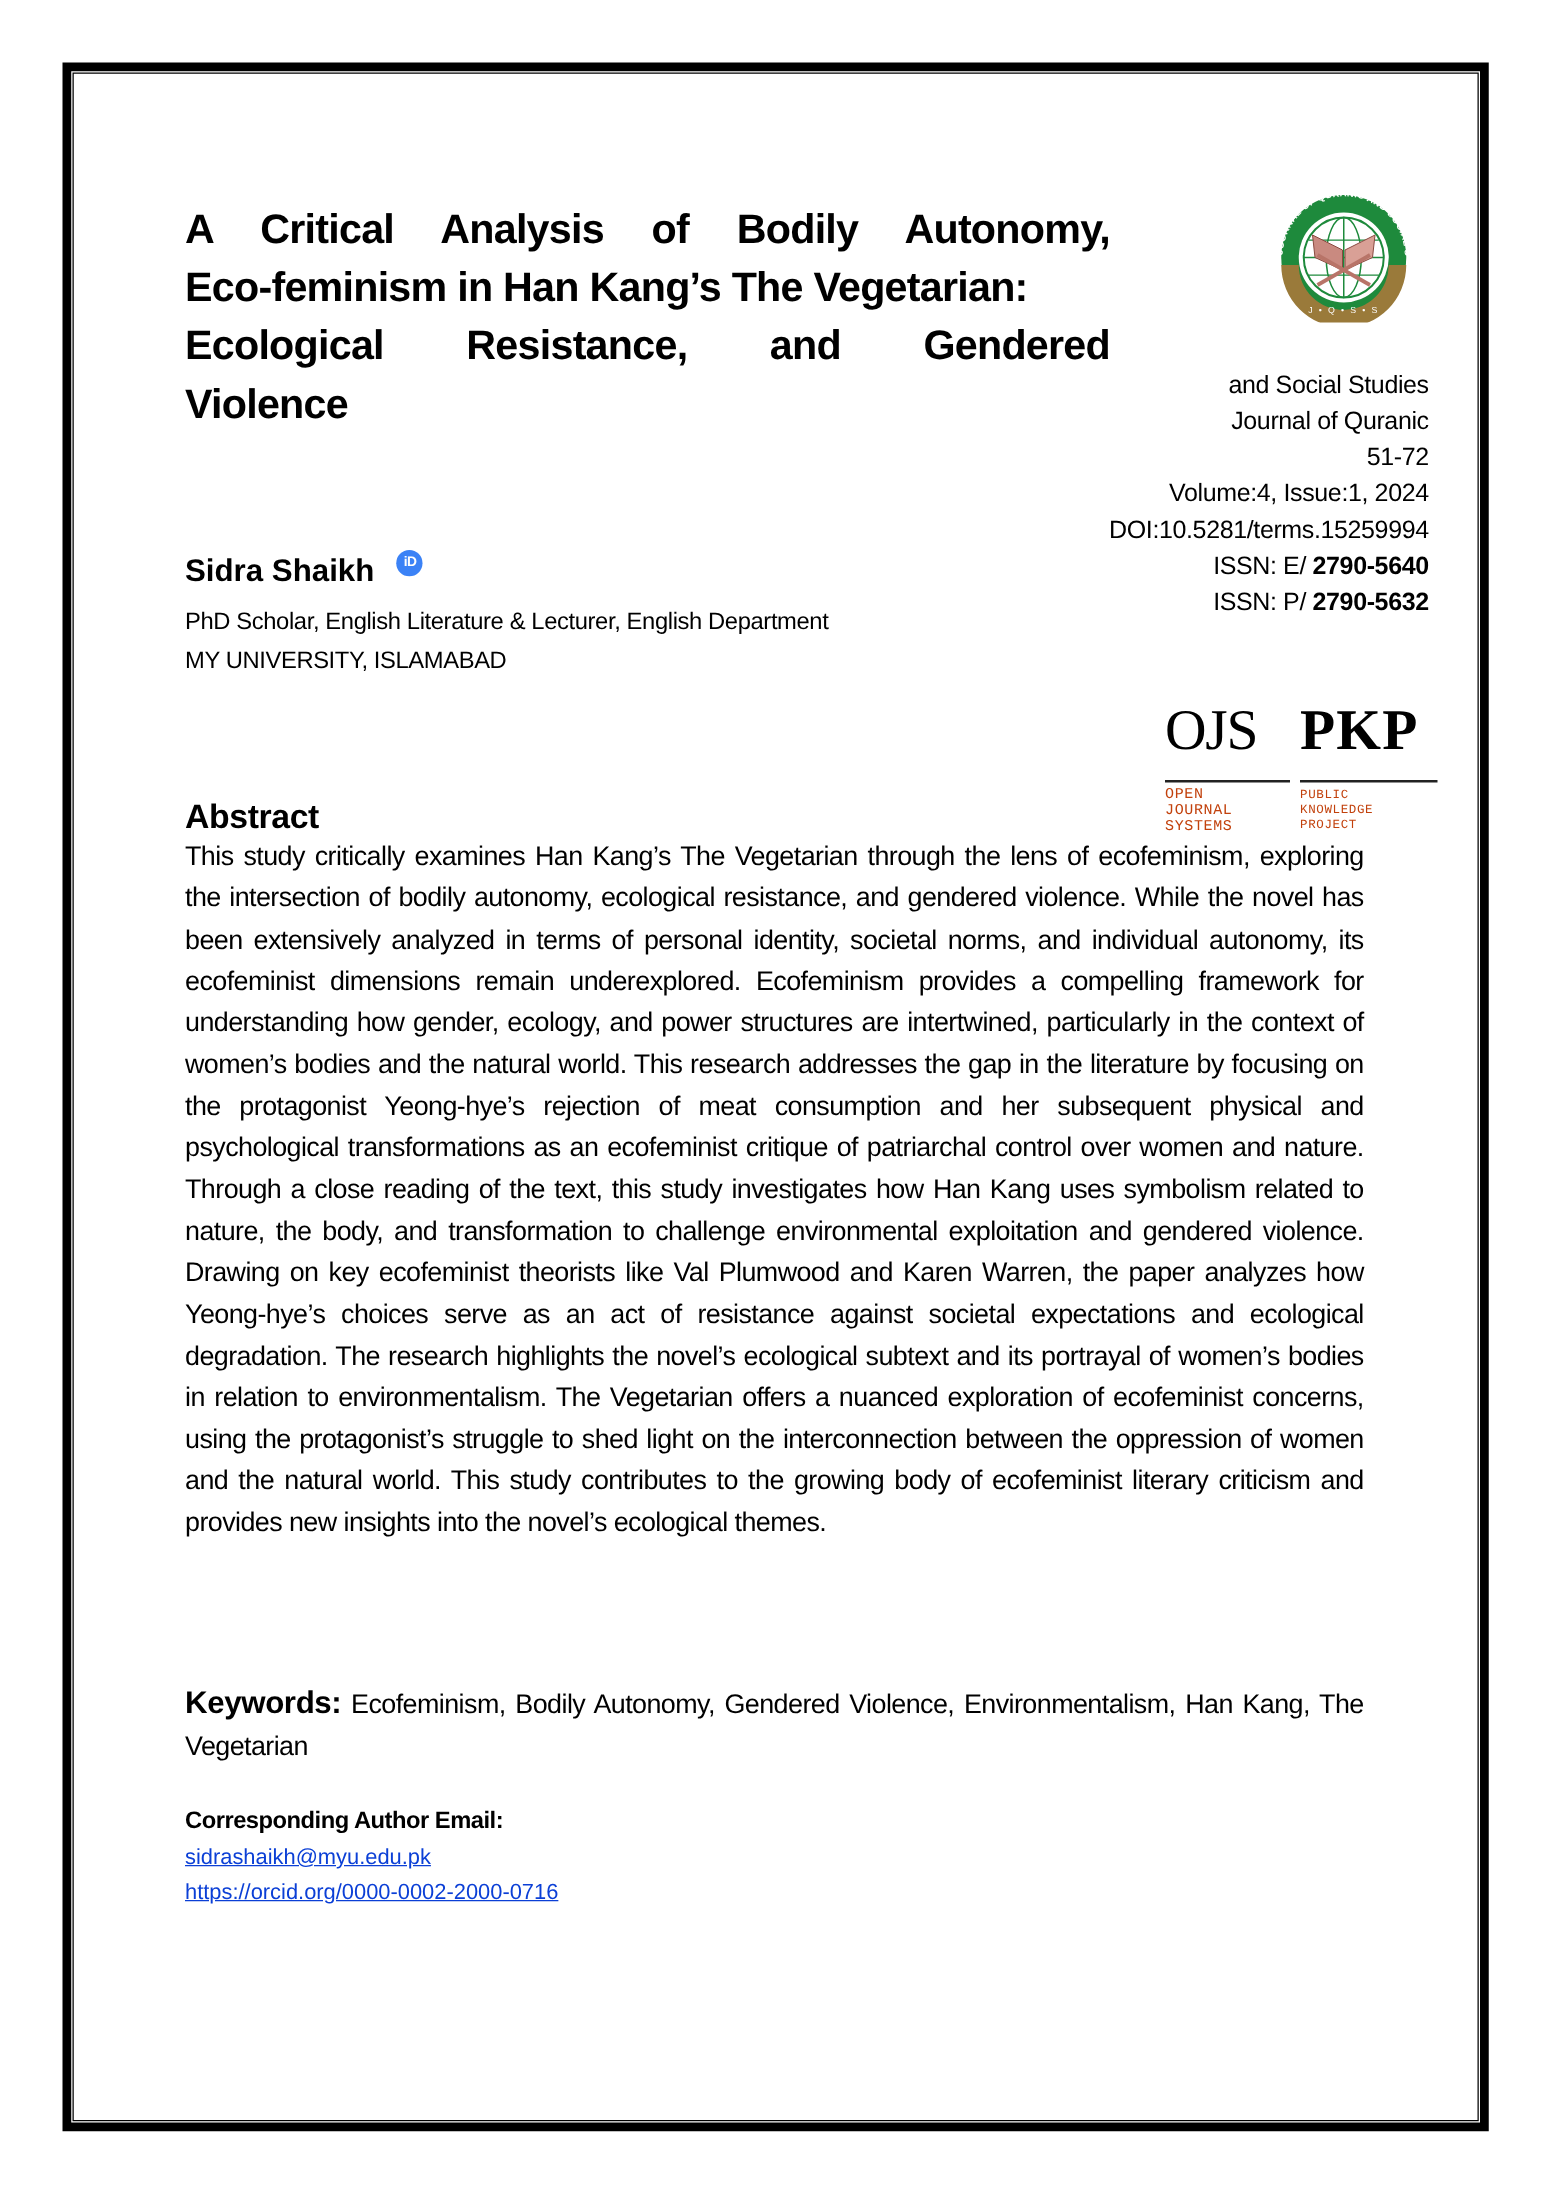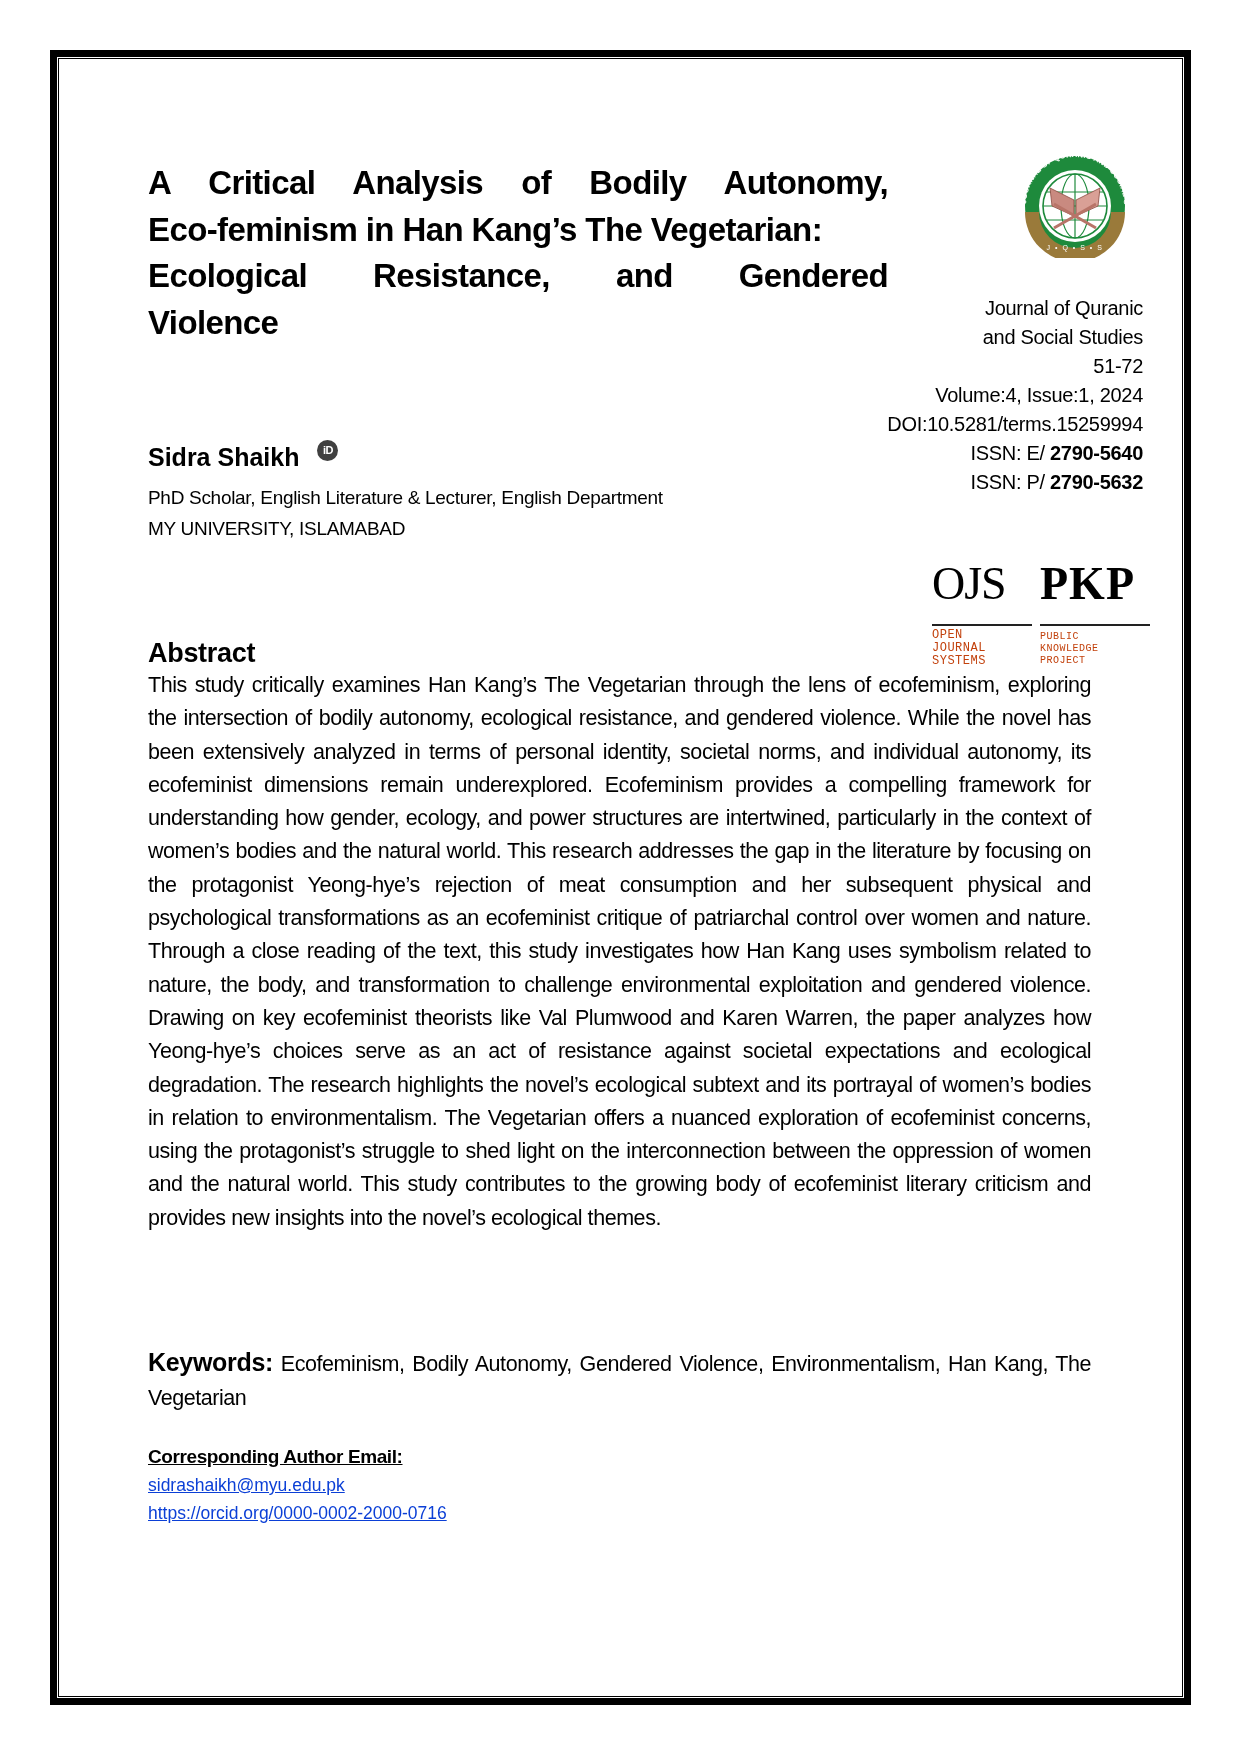--- a/index.html
+++ b/index.html
@@ -29,36 +29,36 @@
   .badge-big { font-family:"Liberation Serif", serif; font-size:46px; line-height:44px;
                letter-spacing:-1px; border-bottom:2px solid #222; padding-bottom:18px; }
   .badge-pkp .badge-big { font-weight:bold; letter-spacing:1px; }
   .badge-small { font-family:Liberation Mono, monospace; font-size:12px; line-height:13px;
                  letter-spacing:0.5px; margin-top:3px; text-transform:uppercase; color:#c2410c; }
   .badge-pkp .badge-small { font-size:10px; line-height:12px; margin-top:5px; }
 
   .author { position:absolute; left:148px; top:440px; font-weight:bold; font-size:25px;
             line-height:34px; display:flex; align-items:flex-start; }
   .orcid-icon { display:inline-block; width:21px; height:21px; border-radius:50%;
-                background:#404040; color:#fff; font-size:11px; font-weight:bold;
+                background:#3b82f6; color:#fff; font-size:11px; font-weight:bold;
                 text-align:center; line-height:21px; margin-left:18px; letter-spacing:-0.5px; }
   .affil { position:absolute; left:148px; top:482px; font-size:19px; line-height:31px;
            letter-spacing:-0.3px; }
 
   .abstract-head { position:absolute; left:148px; top:636px; font-weight:bold; font-size:27px;
                    line-height:34px; letter-spacing:-0.3px; }
   .abstract-body { position:absolute; left:148px; top:669px; width:943px; font-size:21.5px;
                    line-height:33.3px; text-align:justify; letter-spacing:-0.45px; }
 
   .keywords { position:absolute; left:148px; top:1345px; width:943px; font-size:21.5px;
               line-height:34px; text-align:justify; letter-spacing:-0.45px; }
   .keywords .kw-label { font-weight:bold; font-size:25px; letter-spacing:-0.3px; }
 
   .corr { position:absolute; left:148px; top:1443px; }
-  .corr-head { font-weight:bold; font-size:19px; line-height:28px; letter-spacing:-0.4px;text-decoration:underline; }
+  .corr-head { font-weight:bold; font-size:19px; line-height:28px; letter-spacing:-0.4px; }
   .corr a { display:block; color:#1a0dab; color:#0b3fd6; text-decoration:underline;
             font-size:17.5px; line-height:28px; }
 </style>
 </head>
 <body>
 
 <div class="frame-outer"></div>
 <div class="frame-inner"></div>
 
 <div class="title">
@@ -92,22 +92,22 @@
     <line x1="88" y1="78" x2="46" y2="54" stroke="#b87468" stroke-width="3"></line>
 
     <text font-family="Liberation Sans, sans-serif" font-size="7.5" font-weight="bold" fill="#ffffff" letter-spacing="0.3">
       <textPath href="#ringArc" startOffset="2">JOURNAL OF QURANIC AND SOCIAL STUDIES</textPath>
     </text>
     <text x="67" y="100" text-anchor="middle" font-family="Liberation Sans, sans-serif" font-size="7" fill="#ffffff" letter-spacing="1.5">J • Q • S • S</text>
   </svg>
 </div>
 
 <div class="journal-meta">
+  <div>and Social Studies</div>
   <div>Journal of Quranic</div>
-  <div>and Social Studies</div>
   <div>51-72</div>
   <div>Volume:4, Issue:1, 2024</div>
   <div>DOI:10.5281/terms.15259994</div>
   <div class="issn"><span>ISSN: E/ </span><b>2790-5640</b></div>
   <div class="issn"><span>ISSN: P/ </span><b>2790-5632</b></div>
 </div>
 
 <div class="badges">
   <div class="badge-ojs">
     <div class="badge-big">OJS</div>

